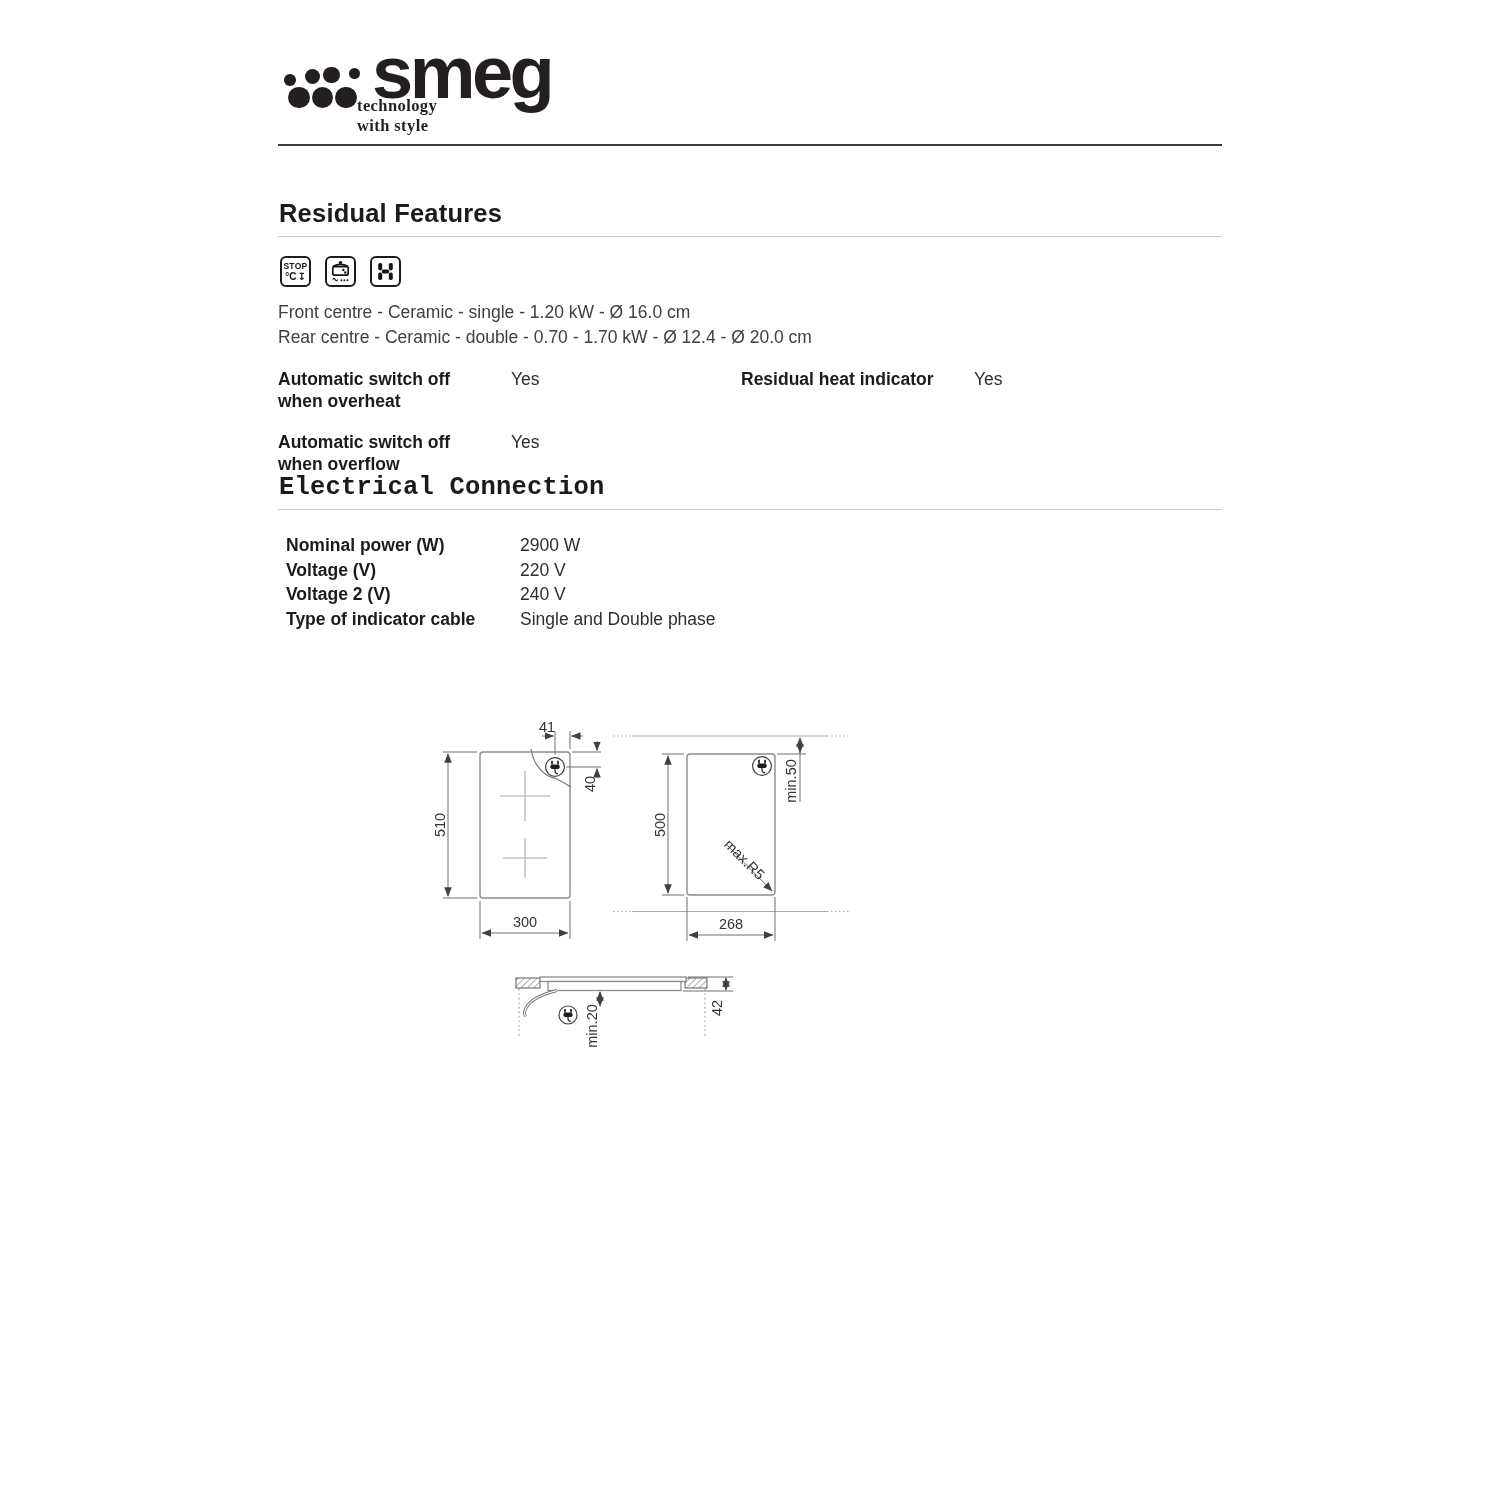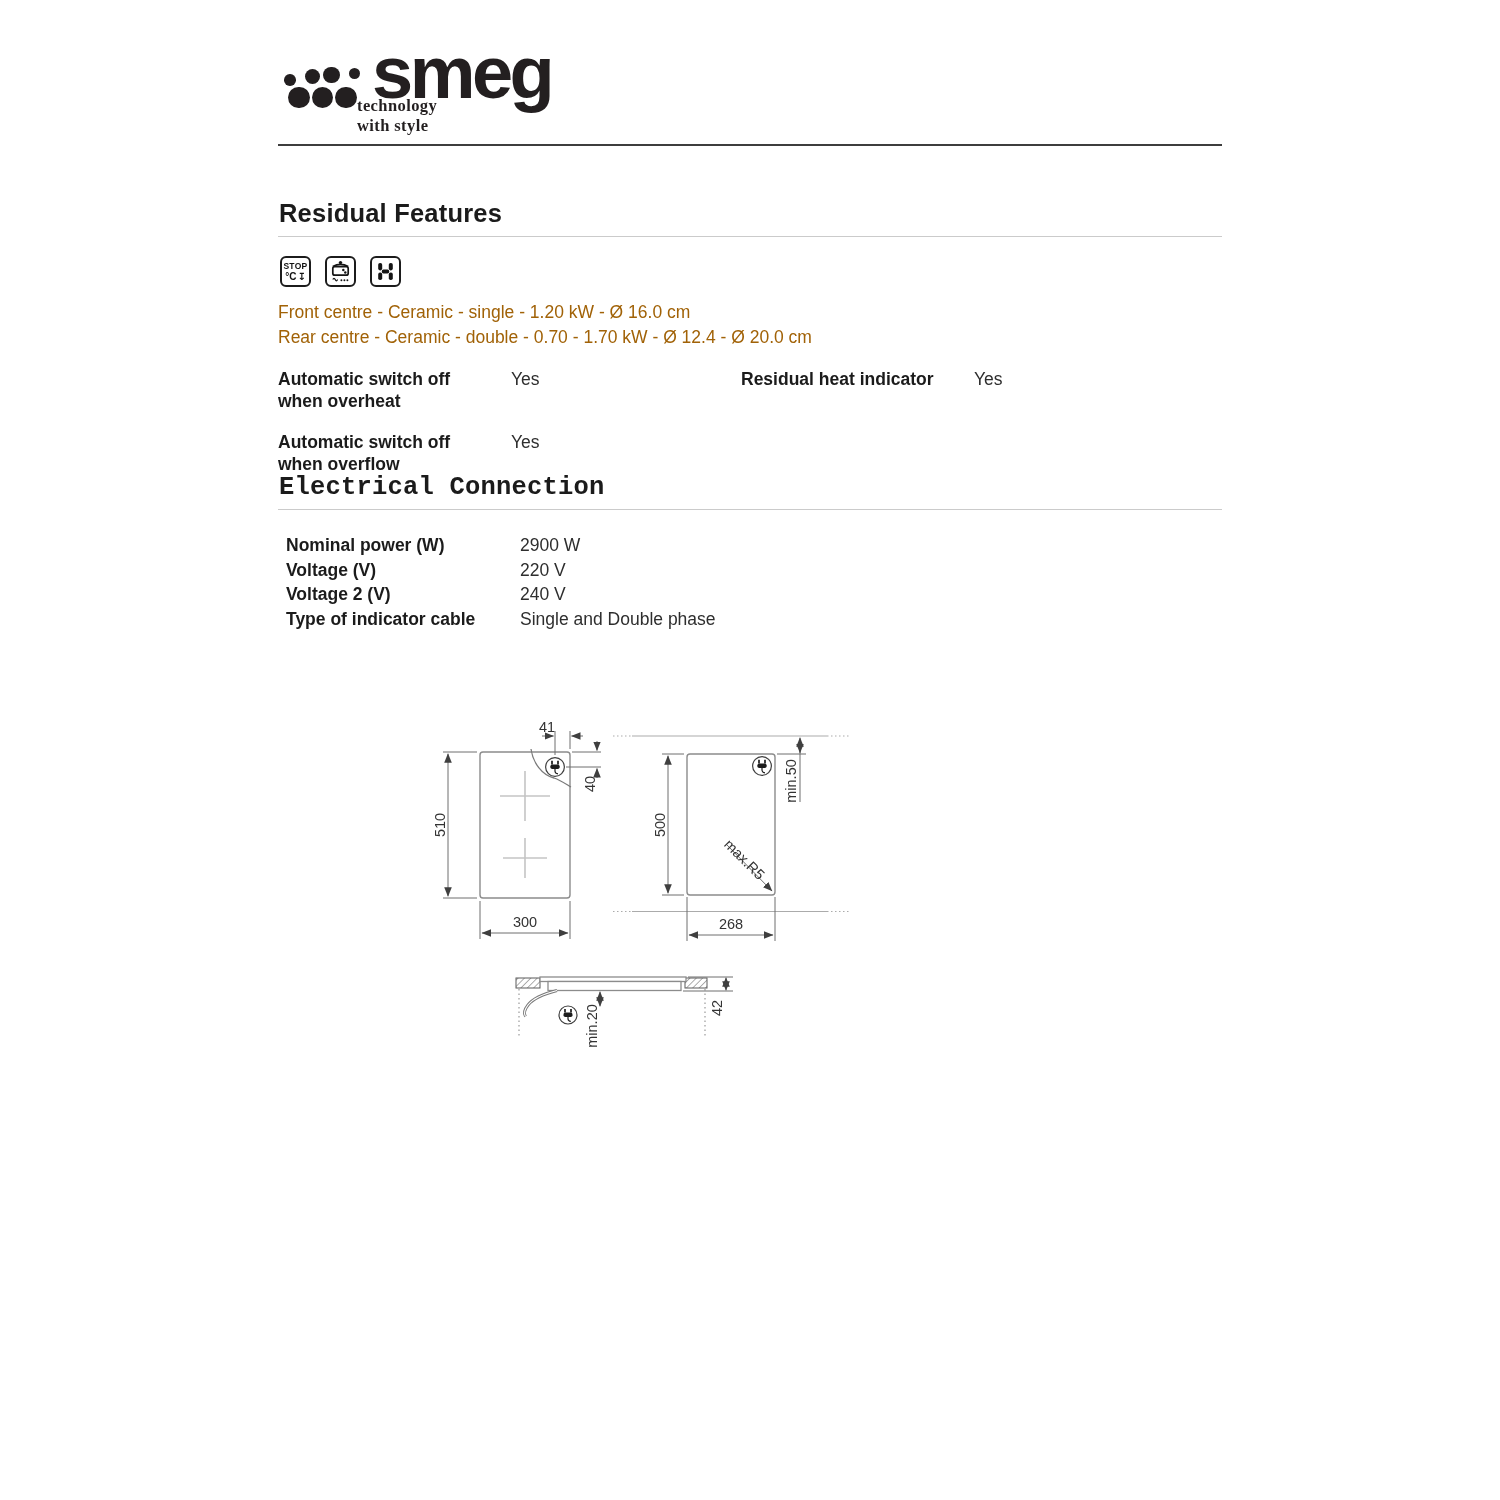--- a/index.html
+++ b/index.html
@@ -26,21 +26,21 @@
   
   .icons{position:absolute;left:280px;top:256px;display:flex;}
   .icon-box{
     width:27px;height:27px;border:2px solid #1c1c1c;border-radius:6px;margin-right:14px;
     display:flex;flex-direction:column;align-items:center;justify-content:center;background:#fff;
   }
   .stop-l1{font-size:8.5px;font-weight:bold;letter-spacing:.3px;color:#111;line-height:10px;}
   .stop-l2{font-size:10px;font-weight:bold;color:#111;line-height:11px;display:flex;align-items:baseline;}
   .stop-arrow{font-size:10px;margin-left:1px;}
   
-  .feature-lines{position:absolute;left:278px;top:300px;font-size:17.5px;line-height:25.4px;color:#a16207;}
+  .feature-lines{position:absolute;left:278px;top:300px;font-size:17.5px;line-height:25.4px;color:#404040;}
   .kv-col{position:absolute;}
   .kv-row{display:flex;align-items:flex-start;}
   .kv-label{font-weight:bold;color:#1b1b1b;box-sizing:border-box;}
   .tf-col{top:349px;}
   .tf-col .kv-row{margin-bottom:4px;margin-top:20px;}
   .tf-col .kv-label,.tf-col .kv-value{font-size:17.5px;line-height:21.5px;}
   .tf-left{left:278px;width:463px;}
   .tf-left .kv-label{width:233px;padding-right:28px;}
   .tf-right{left:741px;width:481px;}
   .tf-right .kv-label{width:233px;padding-right:10px;}

